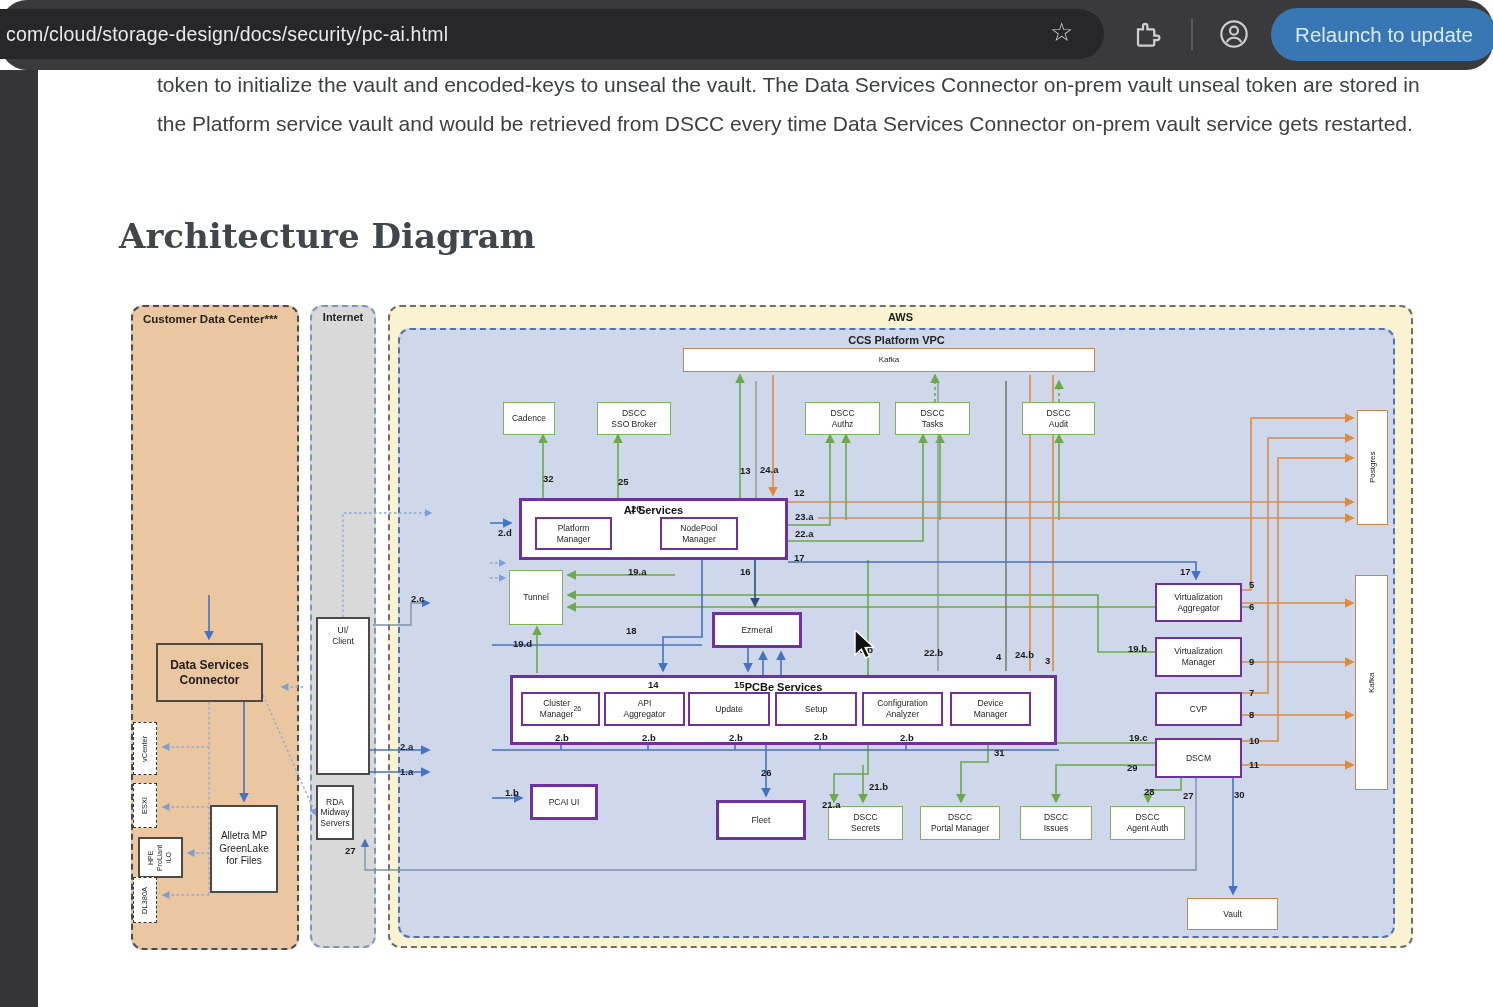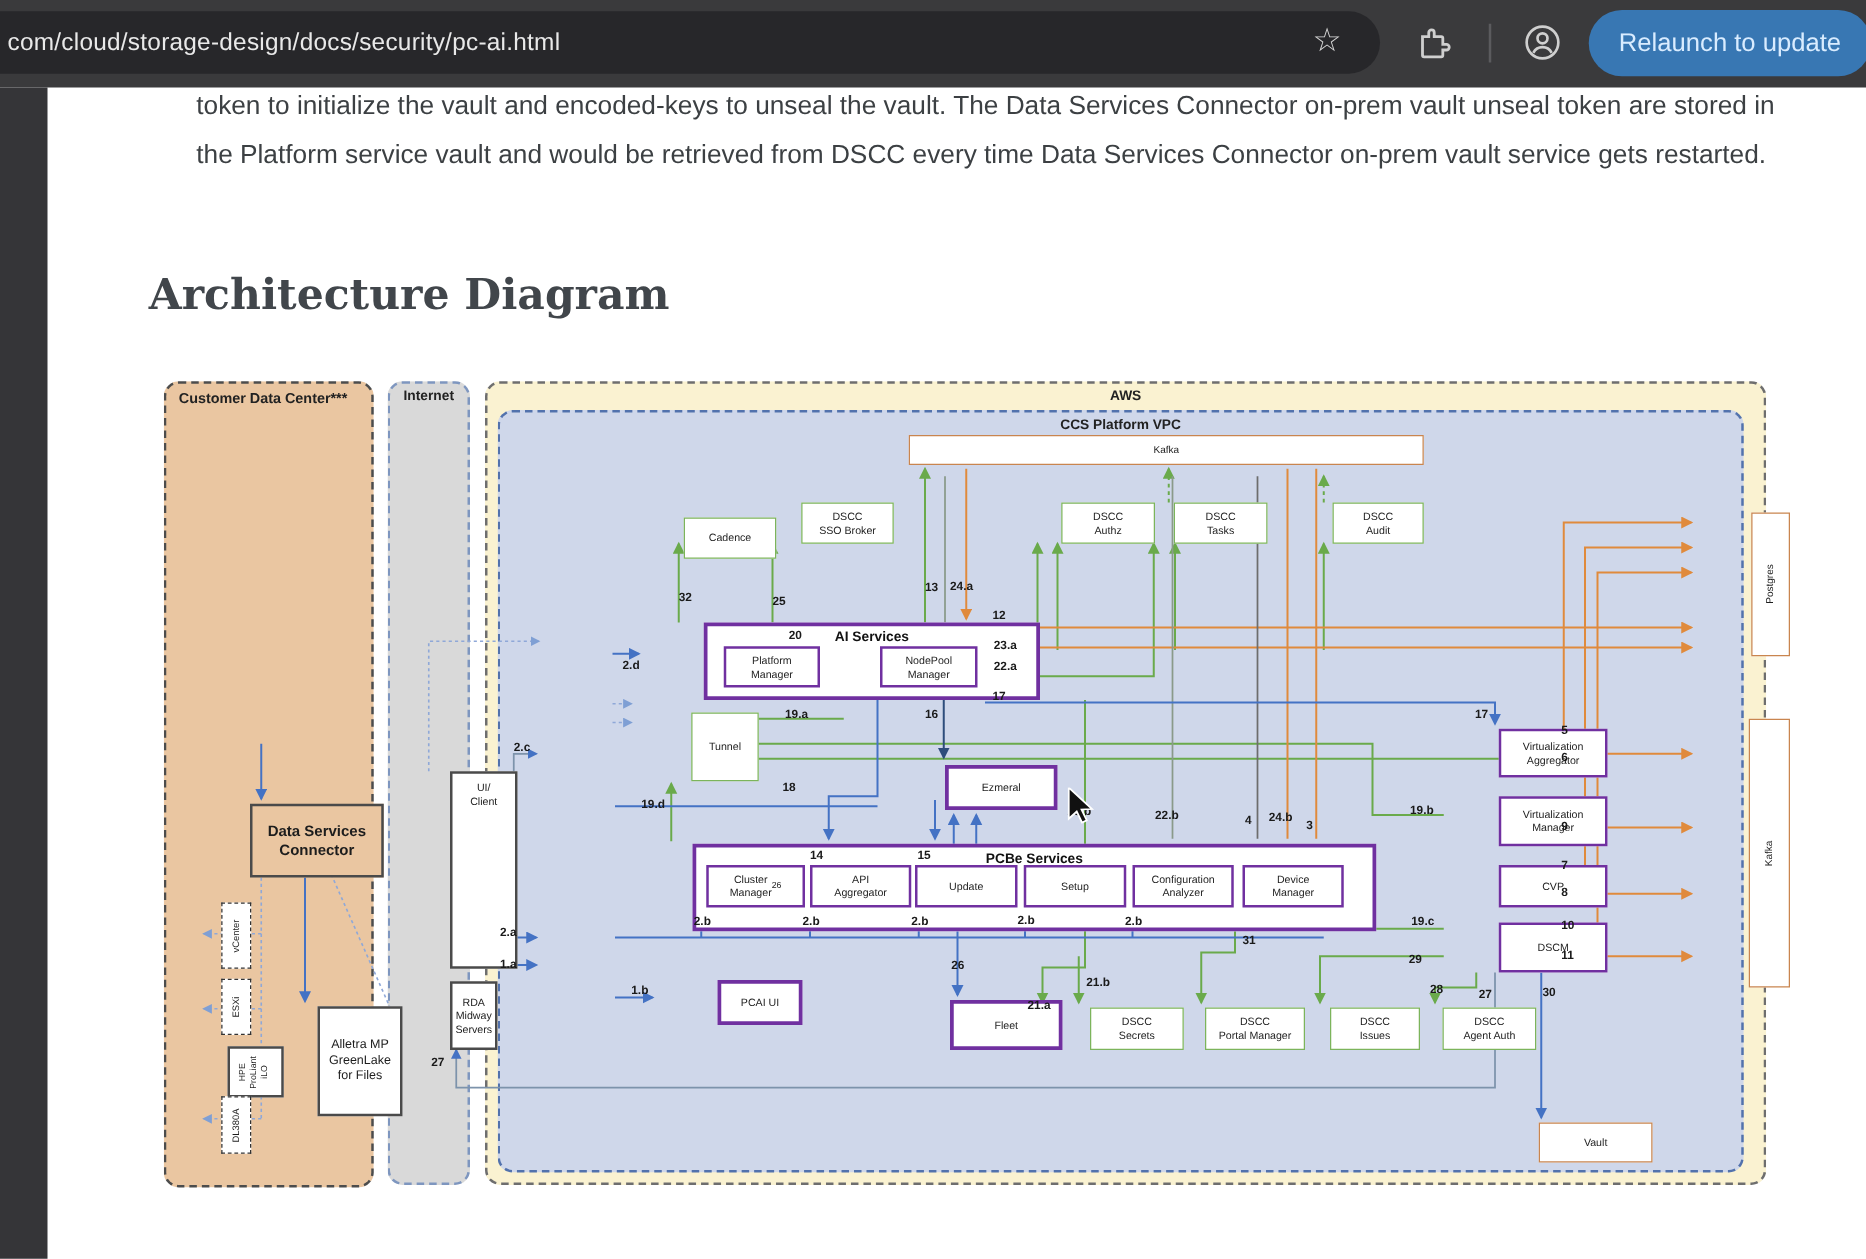--- a/index.html
+++ b/index.html
@@ -1,20 +1,20 @@
 <!DOCTYPE html>
 <html><head>
 <meta charset="utf-8">
 <style>
   * { margin:0; padding:0; box-sizing:border-box; }
   html,body { width:1493px; height:1007px; overflow:hidden; background:#fff;
     font-family:"Liberation Sans", sans-serif; }
 
   
-  .toolbar { position:absolute; left:0; top:0; width:1493px; height:70px; background:#3a3a3c; }
+  .toolbar { position:absolute; left:0; top:0; width:1493px; height:70px; background:#3a3a3c;border-radius:27px; }
   .url-pill { position:absolute; left:-24px; top:9px; width:1128px; height:50px;
     background:#27272a; border-radius:25px; }
   .url-text { position:absolute; left:30px; top:0; line-height:50px; font-size:19.5px;
     color:#e9e9e9; letter-spacing:.2px; white-space:nowrap; }
   .star { position:absolute; left:1050px; top:17px; font-size:26px; color:#d6d6d6; }
   .tb-icon { position:absolute; top:18px; }
   .divider { position:absolute; left:1191px; top:19px; width:2px; height:31px; background:#5b5b5e; }
   .relaunch { position:absolute; left:1271px; top:8px; width:226px; height:53px;
     background:#3877b3; border-radius:27px; border:none; color:#d9ecff; font-size:20.5px;
     font-family:"Liberation Sans", sans-serif; text-align:center; line-height:53px; }
@@ -32,21 +32,21 @@
   .r-cdc { border:2px dashed #4c4c4c; background:#eac6a1; }
   .r-internet { border:2px dashed #7e96bf; background:#d9d9d9; }
   .r-aws { border:2px dashed #6e6e6e; background:#faf2d1; }
   .r-vpc { border:2px dashed #5272ad; background:#cfd7ea; }
   .r-mesh { border:2px dashed #d89a5e; background:#dfecd5; }
   .rtitle { position:absolute; width:100%; text-align:center; top:4px; font-size:11px;
     font-weight:700; color:#222; }
   .rtitle-left { position:absolute; left:10px; top:6px; font-size:11.5px; font-weight:700; color:#222; }
 
   .box { position:absolute; background:#fff; display:flex; align-items:center; justify-content:center;
-    text-align:center; font-size:8.5px; line-height:1.25; color:#1d1d1d; white-space:pre-line;margin-left:44px; }
+    text-align:center; font-size:8.5px; line-height:1.25; color:#1d1d1d; white-space:pre-line; }
   .b-green { border:1.5px solid #7cb45b; }
   .b-purple { border:2px solid #7030a0; }
   .b-purple-thick { border:3px solid #7030a0; }
   .b-orange { border:1.5px solid #c9854f; }
   .b-dark { border:2px solid #4a4a4a; }
   .b-dash { border:1.5px dashed #333; }
   .tan { background:#eac6a1; }
   .vert { writing-mode:vertical-rl; transform:rotate(180deg); }
   .ctitle { position:absolute; width:100%; text-align:center; top:3px; font-size:11px;
     font-weight:700; color:#111; }
@@ -198,21 +198,21 @@
       <polyline points="91,407 91,600"></polyline>
       <polyline points="91,452 45,452" marker-end="url(#mS)"></polyline>
       <polyline points="91,512 45,512" marker-end="url(#mS)"></polyline>
       <polyline points="91,558 70,558" marker-end="url(#mS)"></polyline>
       <polyline points="91,600 45,600" marker-end="url(#mS)"></polyline>
       <polyline points="185,392 164,392" marker-end="url(#mS)"></polyline>
       <polyline points="145,400 198,520" marker-end="url(#mS)"></polyline>
     </g>
   </svg>
 
-  <div class="box b-green" style="left:385px;top:119px;width:74px;height:33px">Cadence</div>
+  <div class="box b-green" style="left:385px;top:107px;width:52px;height:33px">Cadence</div>
   <div class="box b-green" style="left:479px;top:107px;width:74px;height:33px">DSCC
 SSO Broker</div>
   <div class="box b-green" style="left:687px;top:107px;width:75px;height:33px">DSCC
 Authz</div>
   <div class="box b-green" style="left:777px;top:107px;width:75px;height:33px">DSCC
 Tasks</div>
   <div class="box b-green" style="left:904px;top:107px;width:73px;height:33px">DSCC
 Audit</div>
 
   <div class="box b-purple-thick" style="left:401px;top:203px;width:269px;height:62px">

